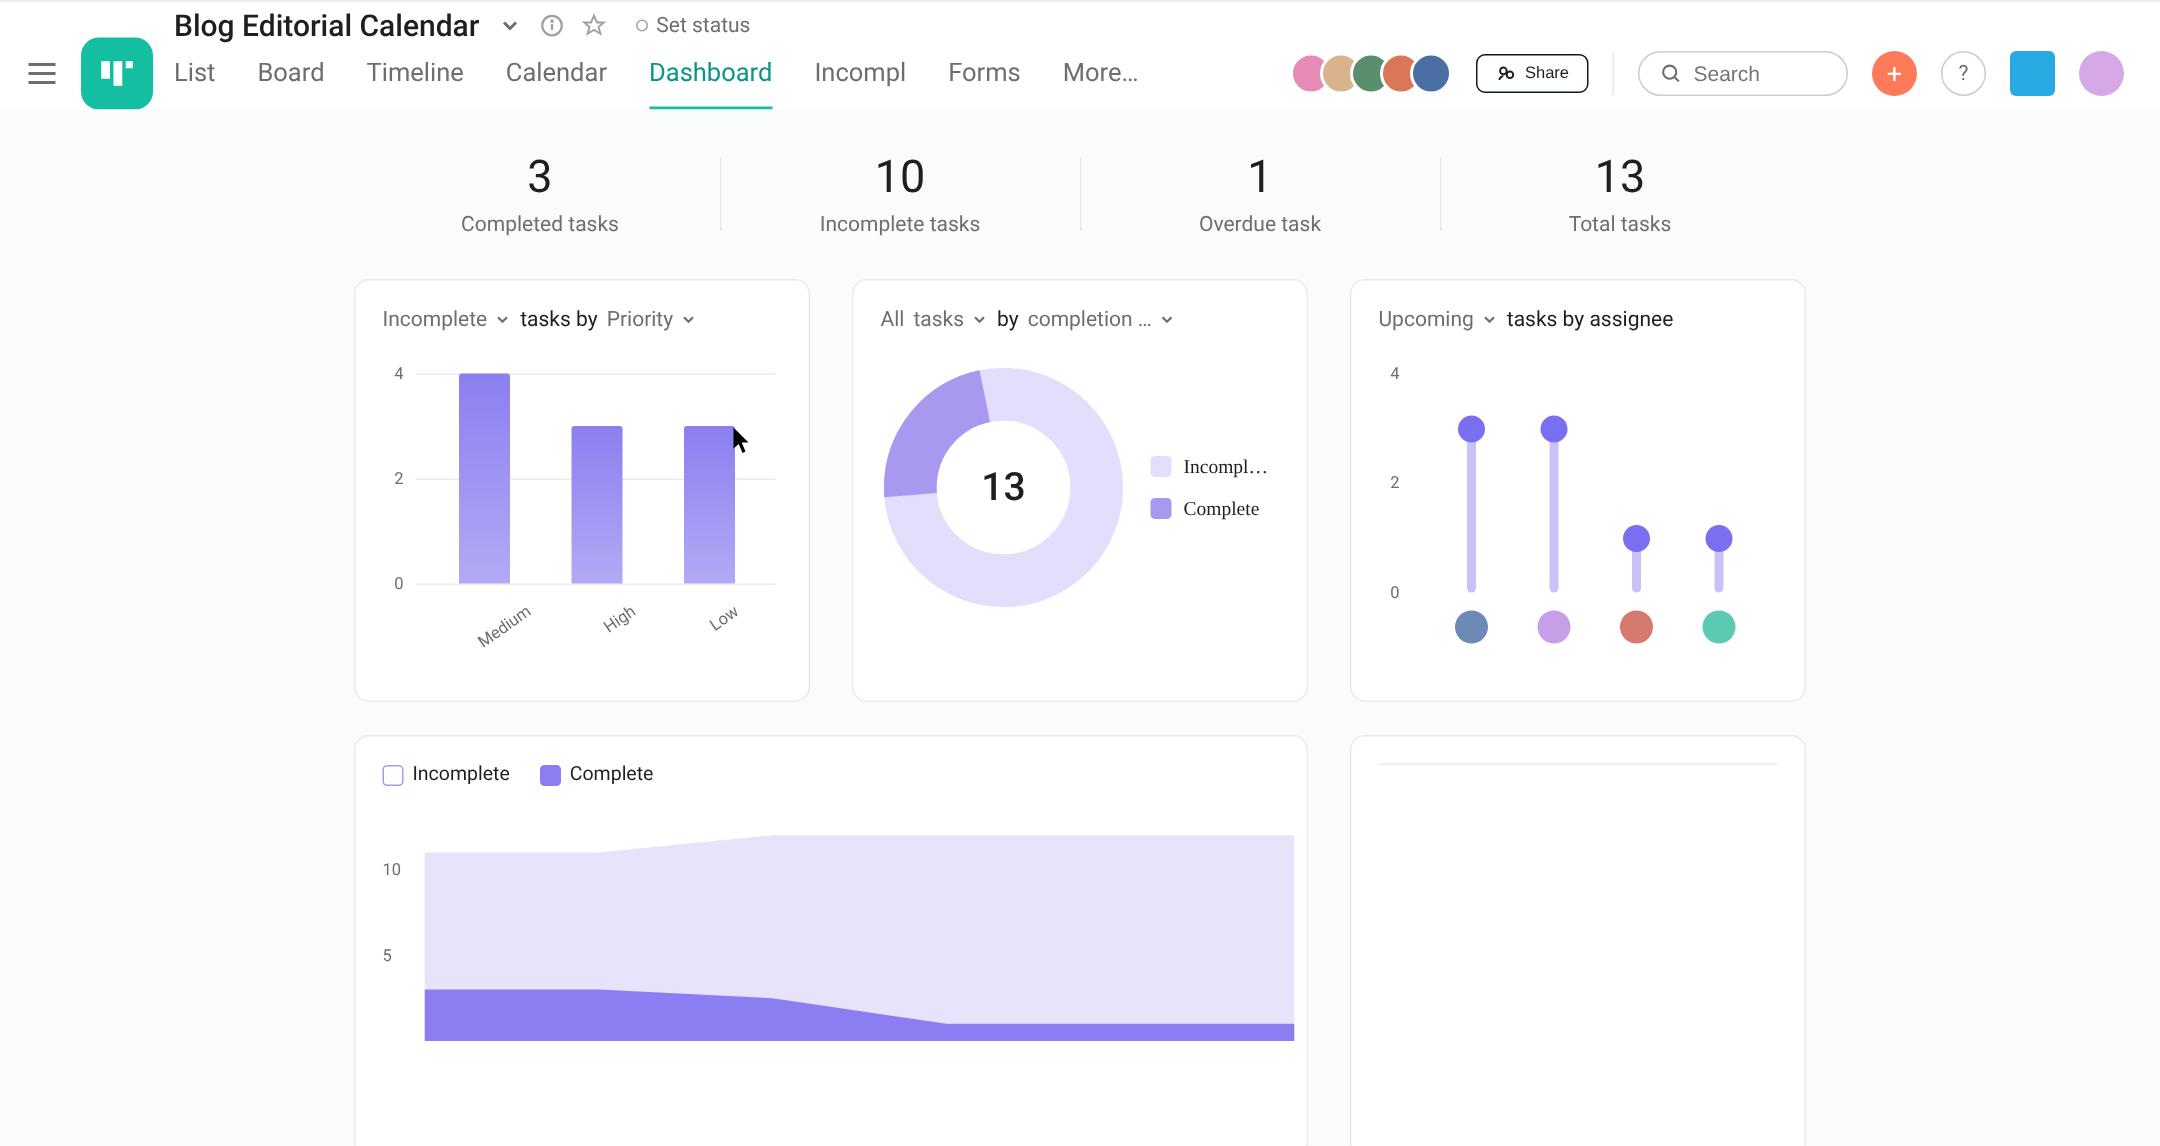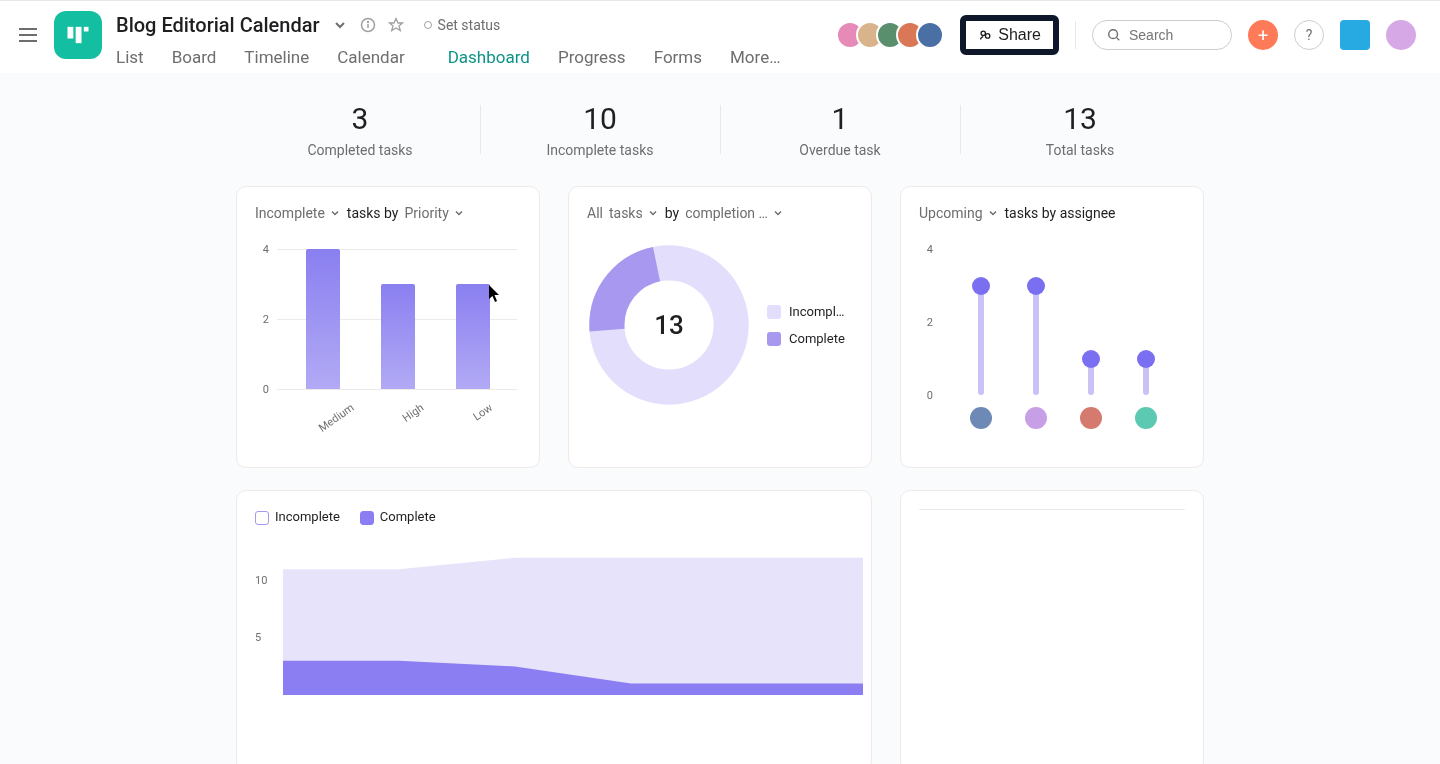--- a/index.html
+++ b/index.html
@@ -10,21 +10,21 @@
     width: 1440px;
     height: 764px;
     overflow: hidden;
     position: relative;
     border-top: 1px solid #e8e8e9;
   }
 
   
   .top-header {
     display: flex;
-    align-items: flex-start;
+    align-items: flex-end;
     padding: 10px 24px 0 16px;
     height: 72px;
     gap: 14px;
   }
   .hamburger-wrap { display:flex; align-items:center; height:48px; }
   .hamburger svg { width: 24px; height: 24px; display:block; }
   .project-icon {
     width: 48px; height: 48px; border-radius: 12px;
     background: #14bfa1;
     display: flex; align-items: center; justify-content: center;
@@ -35,29 +35,29 @@
   .title-row { display: flex; align-items: center; gap: 12px; margin-top: 2px; }
   .project-title { font-size: 20px; font-weight: 500; }
   .chev-icon, .info-icon, .star-icon { color: #6d6e6f; display:flex; align-items:center; }
   .status-pill {
     display: inline-flex; align-items: center; gap: 6px;
     color: #6d6e6f; font-size: 14px; padding: 2px 8px; border-radius: 10px;
   }
   .status-pill .dot { width: 8px; height: 8px; border: 1.5px solid #a2a0a2; border-radius: 50%; }
   .tabs-row { display: flex; gap: 28px; margin-top: 10px; }
   .tab { font-size: 17px; color: #6d6e6f; cursor: pointer; padding-bottom: 12px; }
-  .tab.active { color: #0d9488; border-bottom: 2px solid #14bfa1; margin-left: 15px; }
+  .tab.active { color: #0d9488; border-bottom: 2px solid #14bfa1; }
 
   .header-right { display: flex; align-items: center; gap: 16px; height: 48px; }
   .avatar-stack { display:flex; }
   .avatar-stack .av { width: 28px; height: 28px; border-radius: 50%; border:2px solid #fff; margin-left:-8px; background-size:cover; background-position:center; }
   .avatar-stack .av:first-child { margin-left:0; }
   .share-btn {
-    border: 6px solid #0f172a; border-radius: 6px; padding: 5px 12px;
-    display:flex; align-items:center; gap:6px; font-size:16px; color:#1e1f21;
+    border: 1px solid #0f172a; border-radius: 6px; padding: 5px 12px;
+    display:flex; align-items:center; gap:6px; font-size:11px; color:#1e1f21;
     background:#fff;
   }
   .divider-v { width:1px; height:28px; background:#e8e8e9; }
   .search-box {
     display:flex; align-items:center; gap:8px;
     border:1px solid #cfcbcb; border-radius: 18px;
     padding: 6px 14px; width: 140px; color:#6d6e6f; font-size:14px;
   }
   .search-box input { border:none; outline:none; width:80px; font-size:14px; color:#1e1f21; }
   .plus-circle { width:30px; height:30px; border-radius:50%; background:#ff7a59; display:flex; align-items:center; justify-content:center; color:#fff; font-size:18px; flex:none; }
@@ -100,21 +100,21 @@
   .bar-chart .ylabel { position:absolute; left:0; font-size:11px; color:#6d6e6f; transform:translateY(-50%); width:14px; text-align:right; }
   .bar-chart .bars { position:absolute; left:30px; right:10px; bottom:30px; top:0; display:flex; justify-content:space-around; align-items:flex-end; }
   .bar { width:34px; background: linear-gradient(180deg,#8a7ff0,#b2aaf5); border-radius:2px 2px 0 0; }
   .bar-chart .xlabels { position:absolute; left:30px; right:10px; bottom:0; height:24px; display:flex; justify-content:space-around; }
   .bar-chart .xlabels span { font-size:11px; color:#6d6e6f; transform:rotate(-35deg); transform-origin: top right; margin-top:6px; }
 
   
   .donut-wrap { display:flex; align-items:center; gap:16px; margin-top:22px; }
   .donut { position:relative; width:164px; height:164px; }
   .donut-num { position:absolute; inset:0; display:flex; align-items:center; justify-content:center; font-size:26px; font-weight:500; }
-  .legend { display:flex; flex-direction:column; gap:12px; font-size:13px; color:#1e1f21; }
+  .legend { display:flex; flex-direction:column; gap:12px; font-size:13px; color:#1e1f21;font-family:Liberation Serif, serif; }
   .legend .item { display:flex; align-items:center; gap:8px; }
   .legend .sw { width:14px; height:14px; border-radius:3px; }
 
   
   .lolli-chart { position:relative; margin-top:28px; height:180px; padding-left:22px; }
   .lolli-chart .grid { position:absolute; left:22px; right:4px; }
   .lolli-chart .ylabel { position:absolute; left:0; font-size:11px; color:#6d6e6f; transform:translateY(-50%); width:14px; text-align:right; }
   .lolli-chart .stems { position:absolute; left:34px; right:12px; bottom:34px; top:0; display:flex; justify-content:space-around; align-items:flex-end; }
   .stem { position:relative; width:20px; display:flex; justify-content:center; }
   .stem .line { width:6px; background:#c9c2f7; border-radius:3px; }
@@ -184,21 +184,21 @@
         <span class="dot"></span>
         <span>Set status</span>
       </span>
     </div>
     <div class="tabs-row" id="tabs-row">
         <span class="tab">List</span>
         <span class="tab">Board</span>
         <span class="tab">Timeline</span>
         <span class="tab">Calendar</span>
         <span class="tab active">Dashboard</span>
-        <span class="tab">Progress</span>
+        <span class="tab">Incompl</span>
         <span class="tab">Forms</span>
         <span class="tab">More…</span>
       </div>
   </div>
   <div class="header-right">
     <div class="avatar-stack" id="avatar-stack">
         <div class="av" style="background: rgb(230, 138, 184);"></div>
         <div class="av" style="background: rgb(217, 179, 140);"></div>
         <div class="av" style="background: rgb(90, 143, 110);"></div>
         <div class="av" style="background: rgb(217, 119, 87);"></div>

